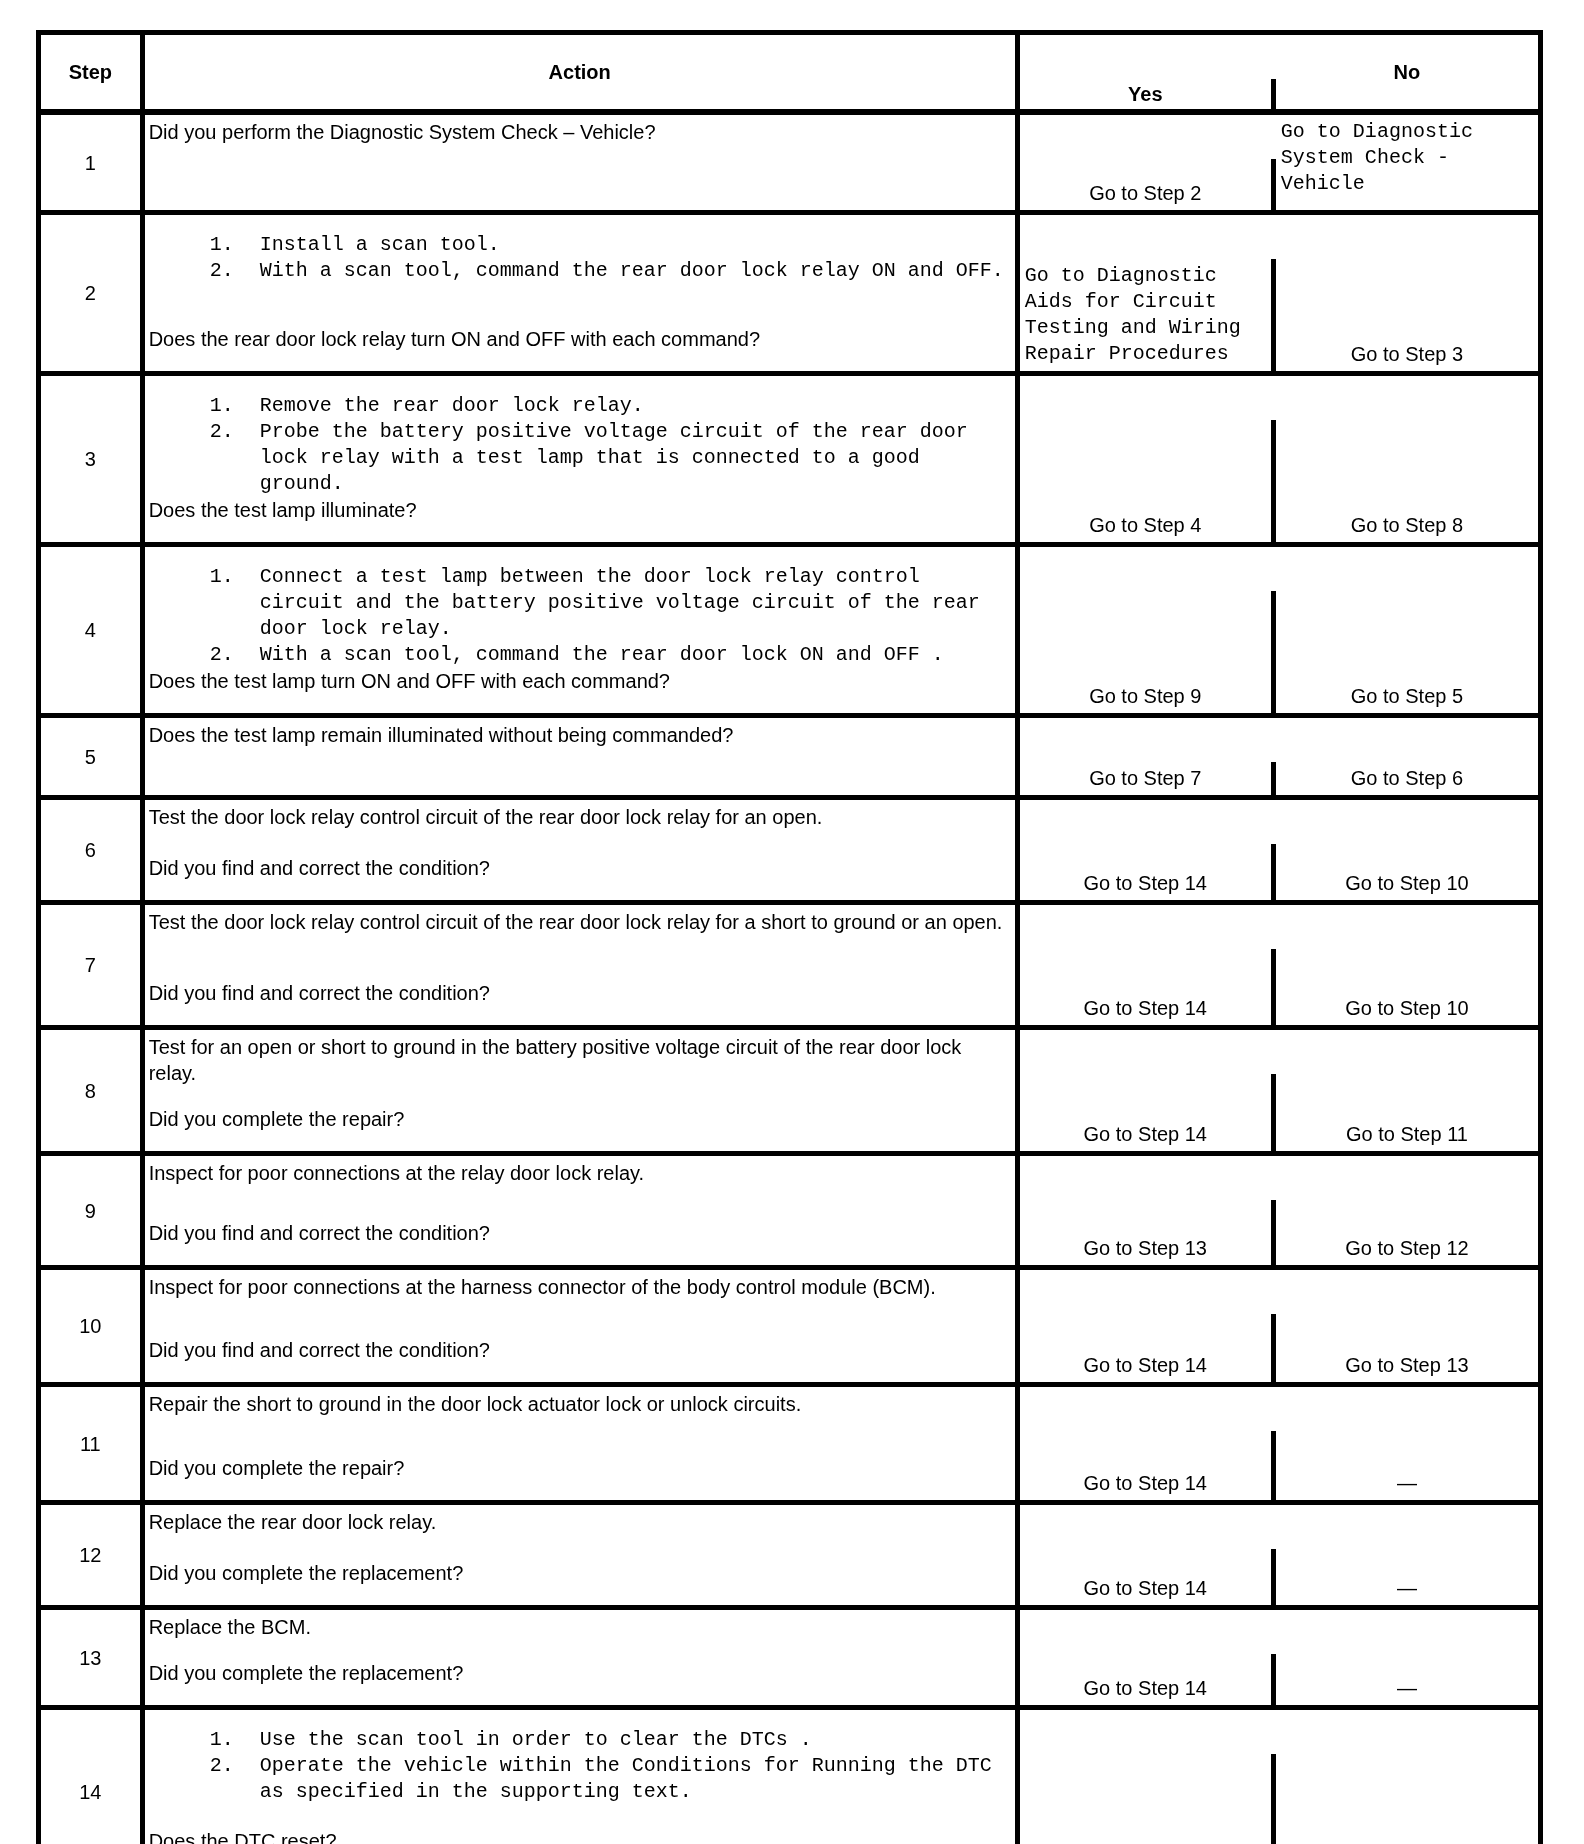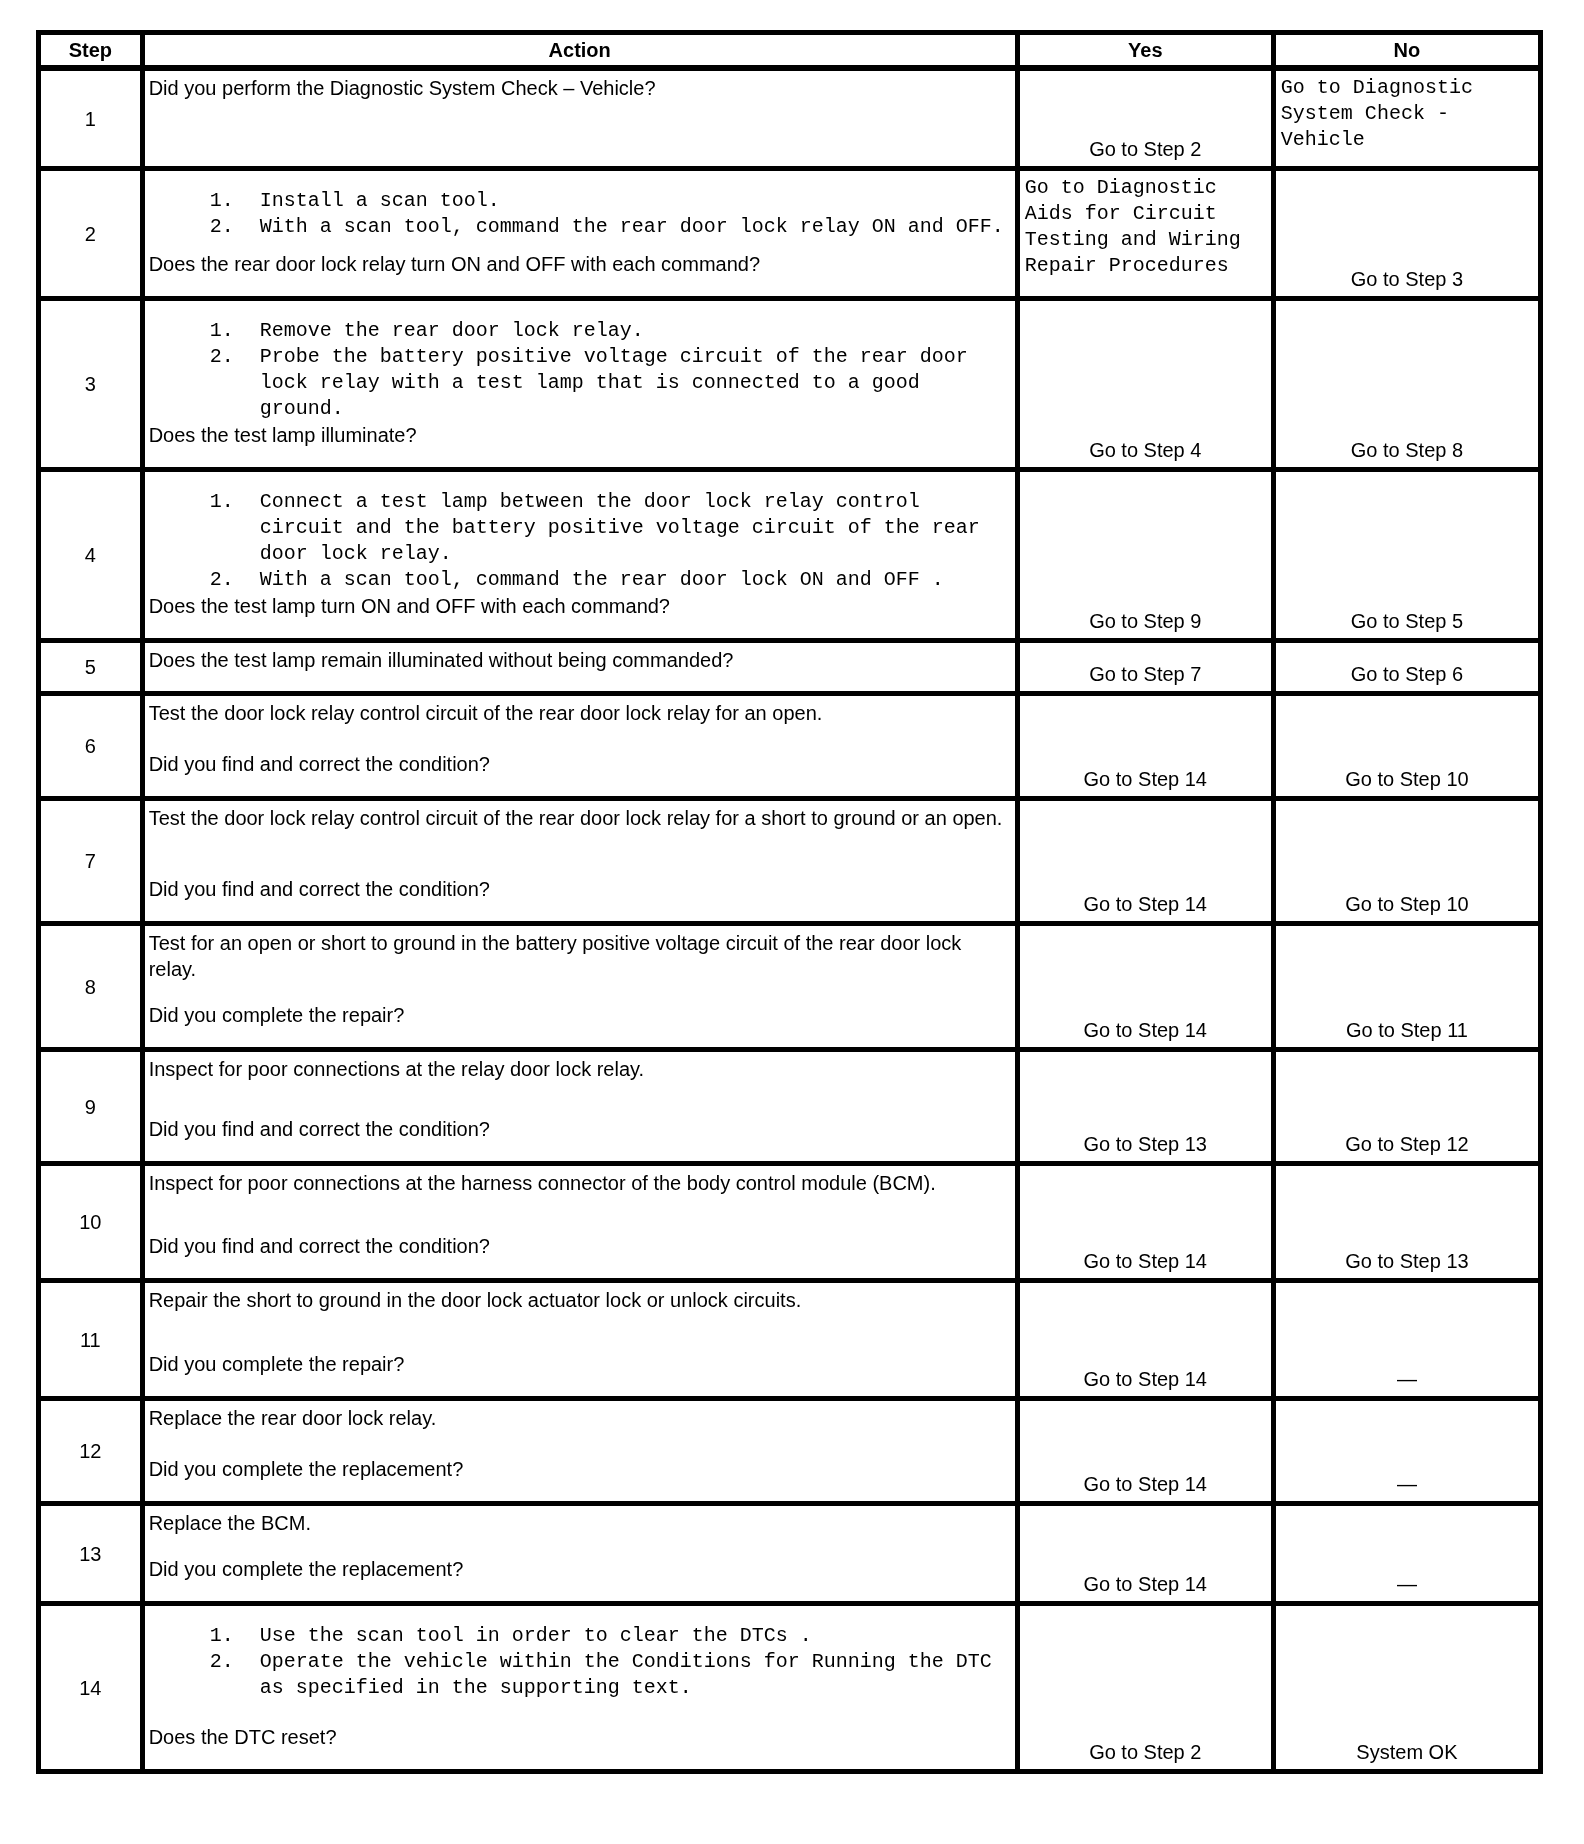--- a/index.html
+++ b/index.html
@@ -32,21 +32,21 @@
   .cell {
     box-sizing: border-box;
     border-right: 5px solid #000;
     font-size: 20px;
     line-height: 26px;
   }
   .cell:last-child { border-right: none; }
   .c-step  { width: 104px; display: flex; align-items: center; justify-content: center; }
   .c-action{ width: 878px; display: flex; flex-direction: column; justify-content: space-between;
              padding: 3px 8px 18px 4px; }
-  .c-yes   { width: 257px; }
+  .c-yes   { width: 257px; margin-top: 44px; }
   .c-no    { width: 263px; }
   .header-row .cell {
     display: flex; align-items: center; justify-content: center;
     font-weight: bold; padding: 2px 8px;
   }
   .ans {
     display: flex; flex-direction: column; justify-content: flex-end;
     align-items: center; text-align: right;
     padding: 3px 6px 4px 6px;
   }

